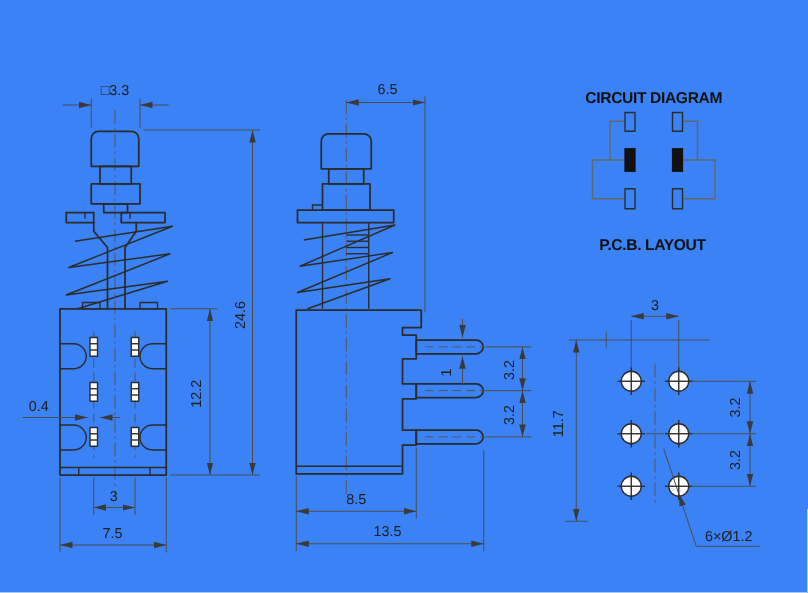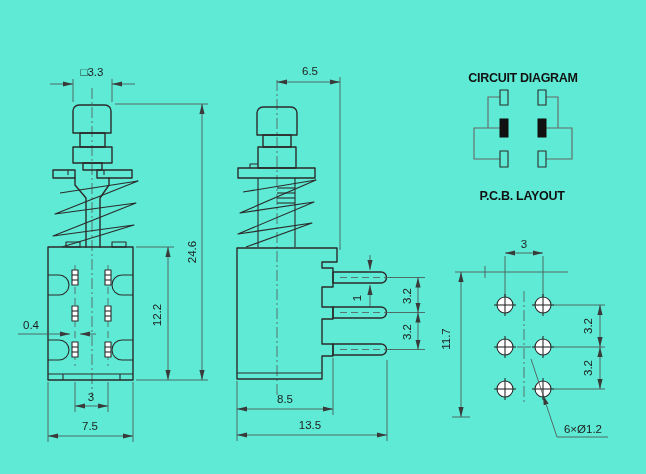--- a/index.html
+++ b/index.html
@@ -1,16 +1,16 @@
 <!DOCTYPE html>
 <html><head>
 <meta charset="utf-8">
 <style>
   html,body{margin:0;padding:0;background:#fff;}
-  .canvas{position:relative;width:646px;height:474px;background:#5eead4;overflow:hidden;
+  .canvas{position:relative;width:646px;height:474px;background:#3b82f6;overflow:hidden;
           font-family:"Liberation Sans", sans-serif;}
   svg{display:block;}
   .obj{stroke:#2b2b2b;stroke-width:1.4;fill:none;stroke-linejoin:round;stroke-linecap:round;}
   .obj2{stroke:#2b2b2b;stroke-width:1.1;fill:none;stroke-linejoin:round;}
   .fillb{fill:#111;stroke:#111;stroke-width:1;}
   .thin{stroke:#4c4c4c;stroke-width:0.8;fill:none;}
   .cl{stroke:#555;stroke-width:0.8;fill:none;stroke-dasharray:11 3 2 3;}
   .pdash{stroke:#555;stroke-width:0.8;fill:none;stroke-dasharray:7 4;}
   .wire{stroke:#666;stroke-width:1.1;fill:none;}
   text.dim{font-size:11.5px;fill:#1e1e1e;font-family:"Liberation Sans",sans-serif;}

